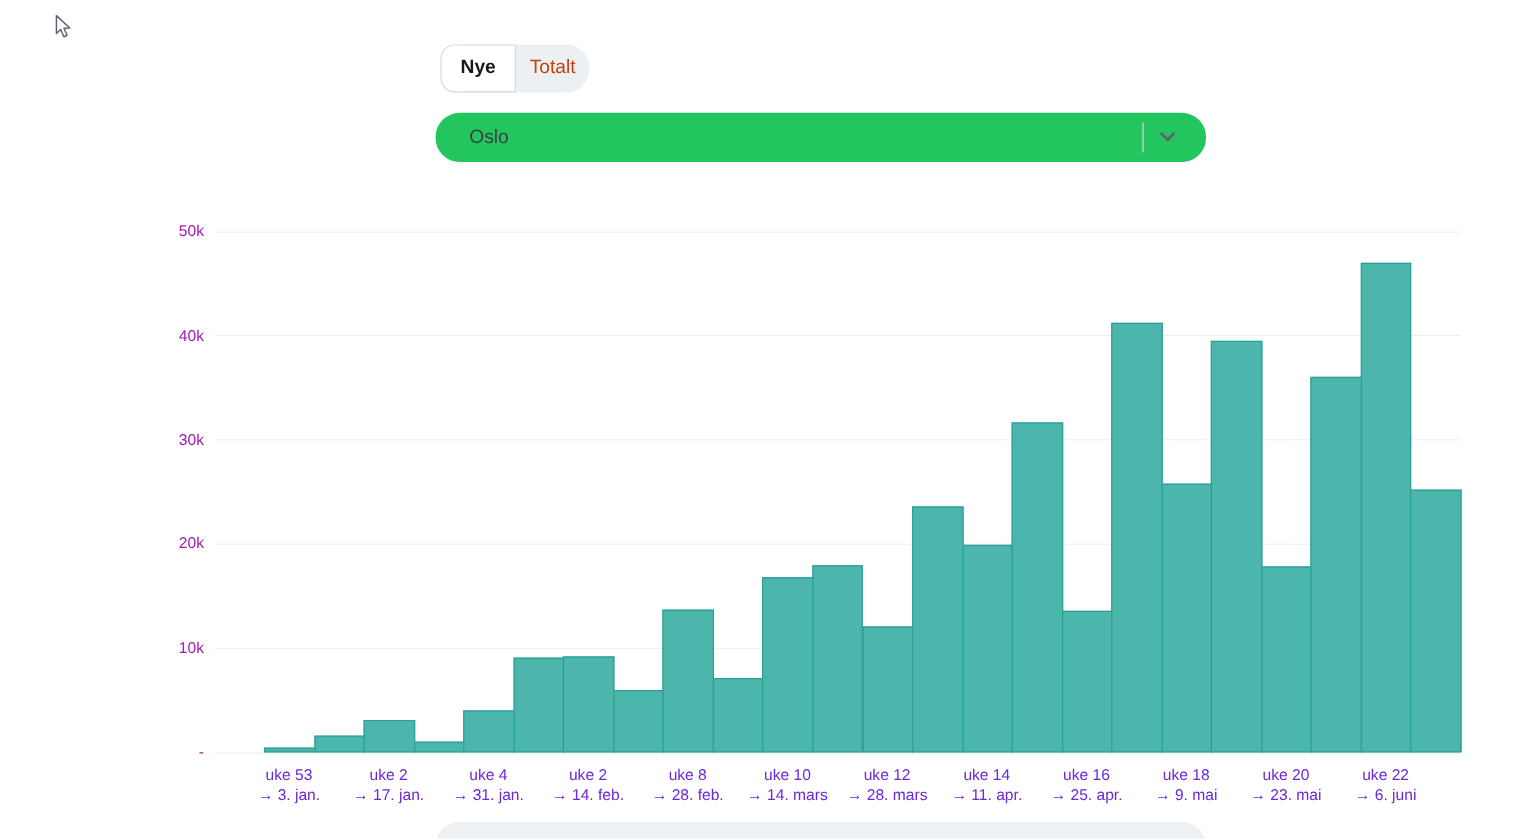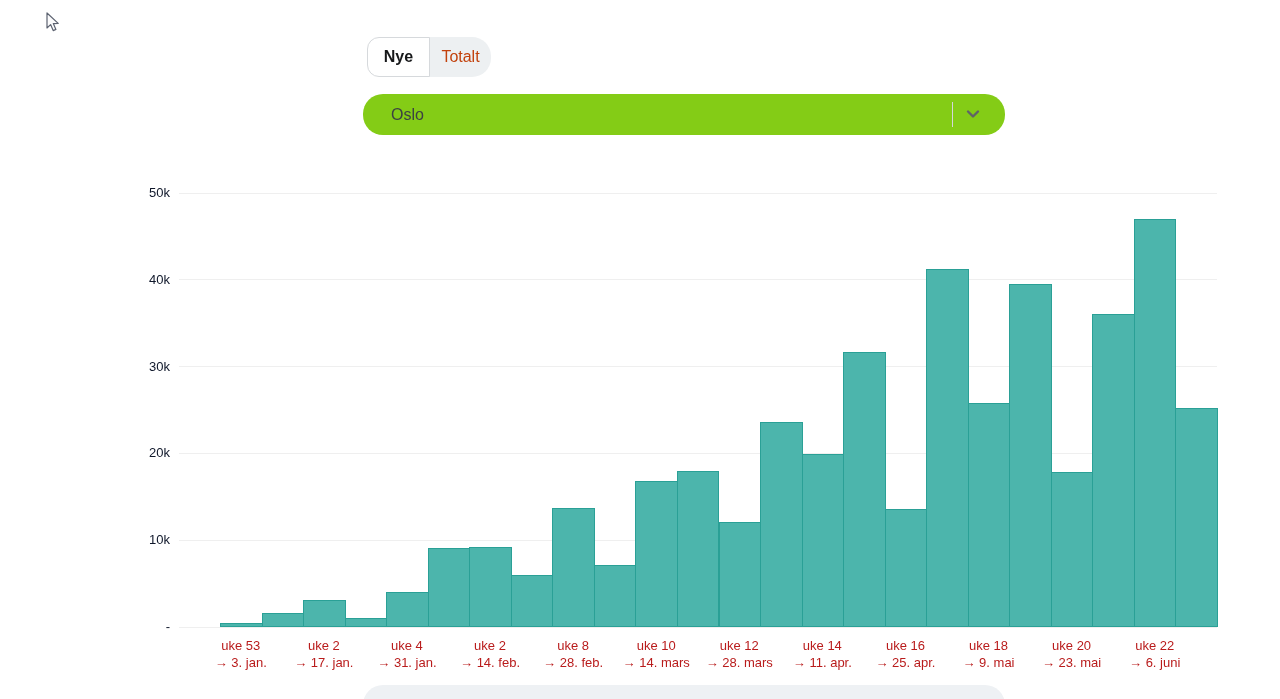--- a/index.html
+++ b/index.html
@@ -16,41 +16,41 @@
     flex:1;display:flex;align-items:center;justify-content:center;
     font-size:16px;color:#c2410c;box-sizing:border-box;cursor:pointer;
   }
   .toggle-option.selected{
     background:#ffffff;border:1px solid #d6d9dc;border-radius:12px 0 0 12px;
     font-weight:bold;color:#17181a;
   }
   
   .dropdown{
     position:absolute;left:363px;top:94px;width:642px;height:41px;
-    background:#84cc16;border-radius:20px;display:flex;align-items:center;
+    background:#22c55e;border-radius:20px;display:flex;align-items:center;
     box-sizing:border-box;cursor:pointer;
   }
   .dropdown-value{margin-left:28px;font-size:16px;color:#3c4043;}
   .dropdown-divider{
     position:absolute;right:52px;top:8px;width:1px;height:25px;background:#d4d7da;
   }
   .dropdown-chevron{position:absolute;right:24px;top:12px;width:16px;height:16px;}
   
   .gridline{position:absolute;height:1px;background:#efefef;}
   .ylabel{
     position:absolute;width:44px;text-align:right;
-    font-size:13px;color:#0f172a;line-height:16px;
+    font-size:13px;color:#a21caf;line-height:16px;
   }
   .bar{
     position:absolute;background:#4cb5ac;border:1px solid #2aa096;
     box-sizing:border-box;cursor:pointer;
   }
   .xlabel{
     position:absolute;width:104px;text-align:center;
-    font-size:13px;color:#b91c1c;line-height:17px;
+    font-size:13px;color:#6d28d9;line-height:17px;
   }
   
   .bottom-partial{
     position:absolute;left:363px;top:685px;width:642px;height:20px;
     background:#eef1f4;border-radius:20px 20px 0 0;cursor:pointer;
   }
   .cursor{position:absolute;left:44px;top:12px;width:18px;height:22px;pointer-events:none;}
 </style>
 </head>
 <body>

